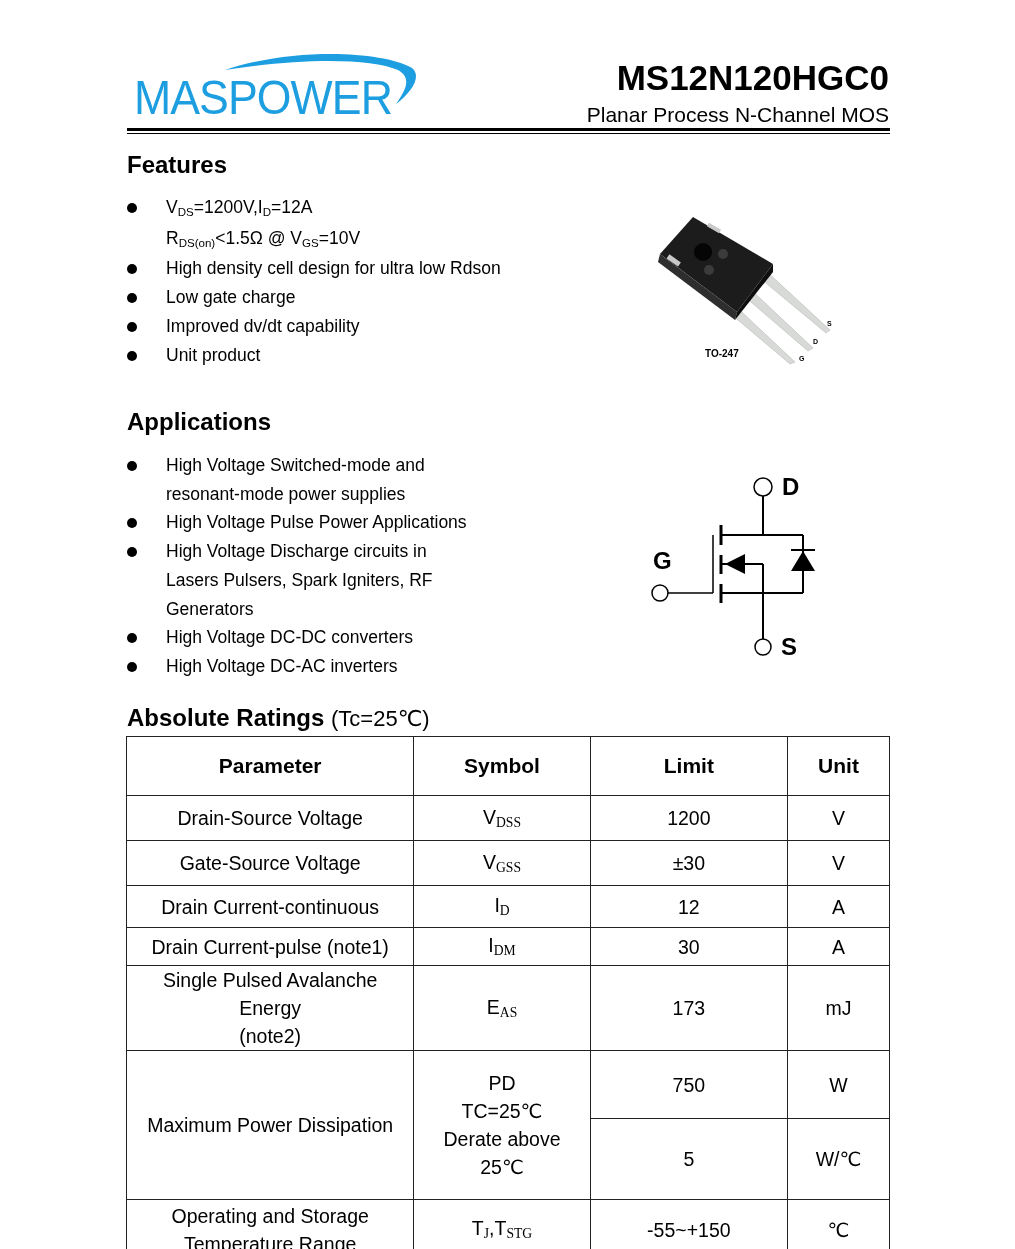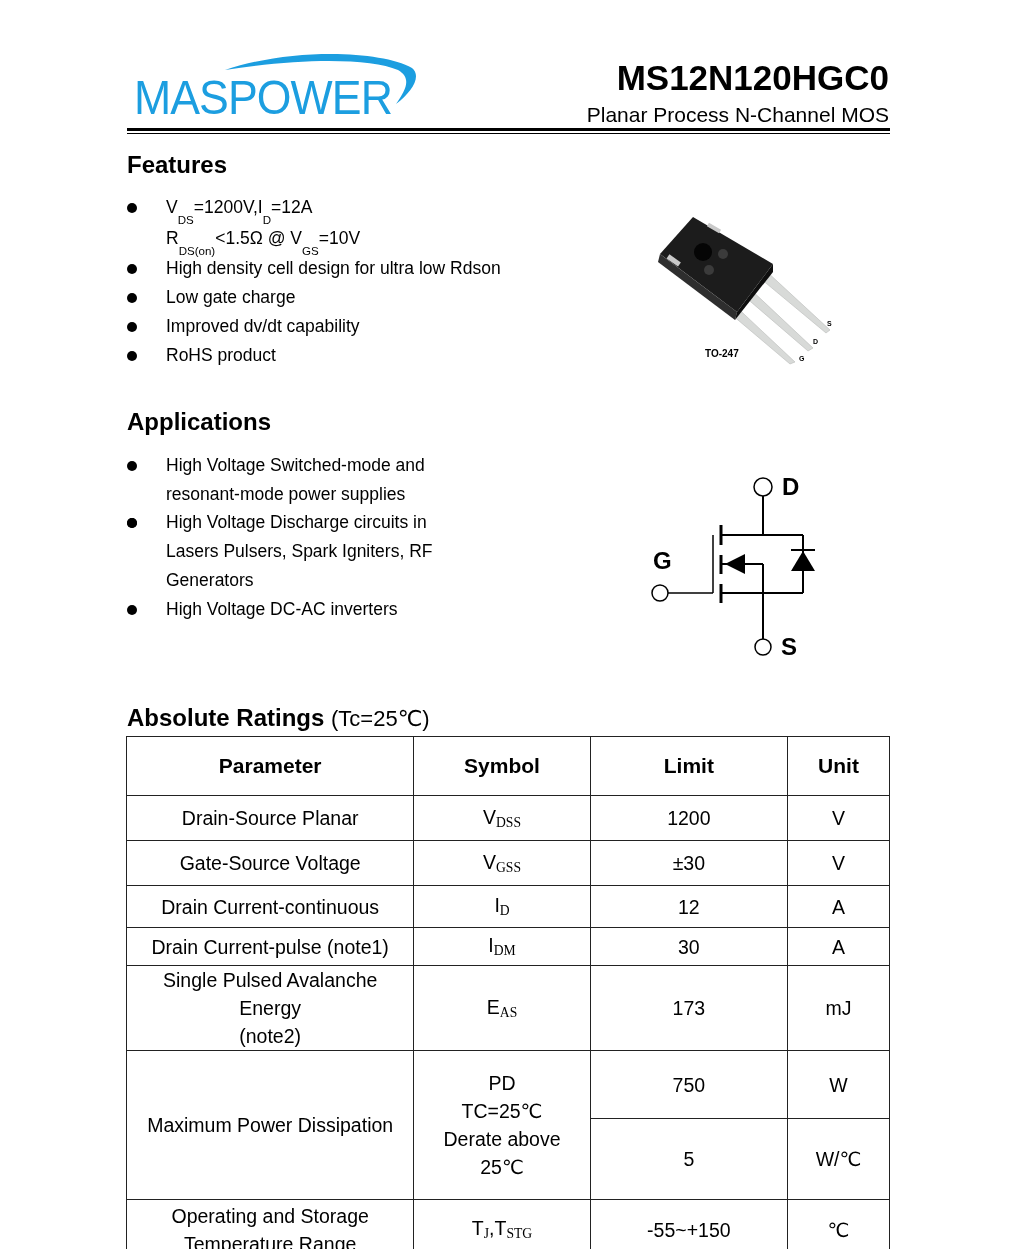--- a/index.html
+++ b/index.html
@@ -20,21 +20,21 @@
 
     
     .section-title { position: absolute; left: 127px; font-size: 24px; font-weight: bold; line-height: 1; }
     .section-title .note { font-weight: normal; font-size: 22px; }
 
     .bullet-list { position: absolute; left: 127px; margin: 0; padding: 0; list-style: none;
                    font-size: 17.5px; line-height: 28.7px; }
     .bullet-list li { position: relative; padding-left: 39px; }
     .bullet-list li .dot { position: absolute; left: 0; top: 10px; width: 10px; height: 10px;
                            border-radius: 50%; background: #000; }
-    sub.s { font-size: 0.66em; vertical-align: baseline; position: relative; top: 11px; }
+    sub.s { font-size: 0.66em; vertical-align: baseline; position: relative; top: 3px; }
 
     
     .pkg { position: absolute; left: 655px; top: 212px; width: 180px; height: 157px; }
     .pkg-label { position: absolute; font-size: 10px; font-weight: bold; }
     .pin-label { position: absolute; font-size: 7px; font-weight: bold; }
 
     
     .schem { position: absolute; left: 645px; top: 475px; width: 180px; height: 185px; }
 
     
@@ -60,21 +60,21 @@
 <div class="header-rule-thick"></div>
 <div class="header-rule-thin"></div>
 
 <div class="section-title" style="top:153px;">Features</div>
 <ul class="bullet-list" style="top:193px;">
   <li><span class="dot"></span><span>V</span><sub class="s">DS</sub><span>=1200V,I</span><sub class="s">D</sub><span>=12A</span></li>
   <li class="cont"><span>R</span><sub class="s">DS(on)</sub><span>&lt;1.5Ω @ V</span><sub class="s">GS</sub><span>=10V</span></li>
   <li><span class="dot"></span><span>High density cell design for ultra low Rdson</span></li>
   <li><span class="dot"></span><span>Low gate charge</span></li>
   <li><span class="dot"></span><span>Improved dv/dt capability</span></li>
-  <li><span class="dot"></span><span>RoHS product</span></li>
+  <li><span class="dot"></span><span>Unit product</span></li>
 </ul>
 
 <div class="pkg">
   <svg width="180" height="157" viewBox="0 0 180 157">
 
     <polygon points="100,62 110,58 175,118 171,121" fill="#d8dad8" stroke="#b8bab8" stroke-width="0.6"></polygon>
     <polygon points="82,78 92,74 158,136 153,139" fill="#d8dad8" stroke="#b8bab8" stroke-width="0.6"></polygon>
     <polygon points="64,92 74,88 140,150 135,152" fill="#d8dad8" stroke="#b8bab8" stroke-width="0.6"></polygon>
 
     <polygon points="5,42 38,5 118,52 82,100" fill="#1c1c1c"></polygon>
@@ -89,24 +89,25 @@
   <div class="pkg-label" style="left:50px; top:136px;">TO-247</div>
   <div class="pin-label" style="left:172px; top:108px;">S</div>
   <div class="pin-label" style="left:158px; top:126px;">D</div>
   <div class="pin-label" style="left:144px; top:143px;">G</div>
 </div>
 
 <div class="section-title" style="top:410px;">Applications</div>
 <ul class="bullet-list" style="top:451px;">
   <li><span class="dot"></span><span>High Voltage Switched-mode and</span></li>
   <li class="cont"><span>resonant-mode power supplies</span></li>
-  <li><span class="dot"></span></li>
+  <li><span class="dot"></span><span>High Voltage Pulse Power Applications</span></li>
   <li><span class="dot"></span><span>High Voltage Discharge circuits in</span></li>
   <li class="cont"><span>Lasers Pulsers, Spark Igniters, RF</span></li>
   <li class="cont"><span>Generators</span></li>
+  <li><span class="dot"></span><span>High Voltage DC-DC converters</span></li>
   <li><span class="dot"></span><span>High Voltage DC-AC inverters</span></li>
 </ul>
 
 <div class="schem">
   <svg width="180" height="185" viewBox="0 0 180 185">
     <g stroke="#000" stroke-width="2" fill="none">
 
       <circle cx="118" cy="12" r="9" fill="#fff" stroke-width="1.5"></circle>
       <line x1="118" y1="21" x2="118" y2="60"></line>
 
@@ -148,21 +149,21 @@
 
 <table class="ratings">
   <tbody>
       <tr>
     <th class="c1">Parameter</th>
     <th class="c2">Symbol</th>
     <th class="c3">Limit</th>
     <th class="c4">Unit</th>
   </tr>
   <tr style="height:45px;">
-    <td>Drain-Source Planar</td>
+    <td>Drain-Source Voltage</td>
     <td><span>V</span><span class="sym-sub">DSS</span></td>
     <td>1200</td>
     <td>V</td>
   </tr>
   <tr style="height:45px;">
     <td>Gate-Source Voltage</td>
     <td><span>V</span><span class="sym-sub">GSS</span></td>
     <td>±30</td>
     <td>V</td>
   </tr>

